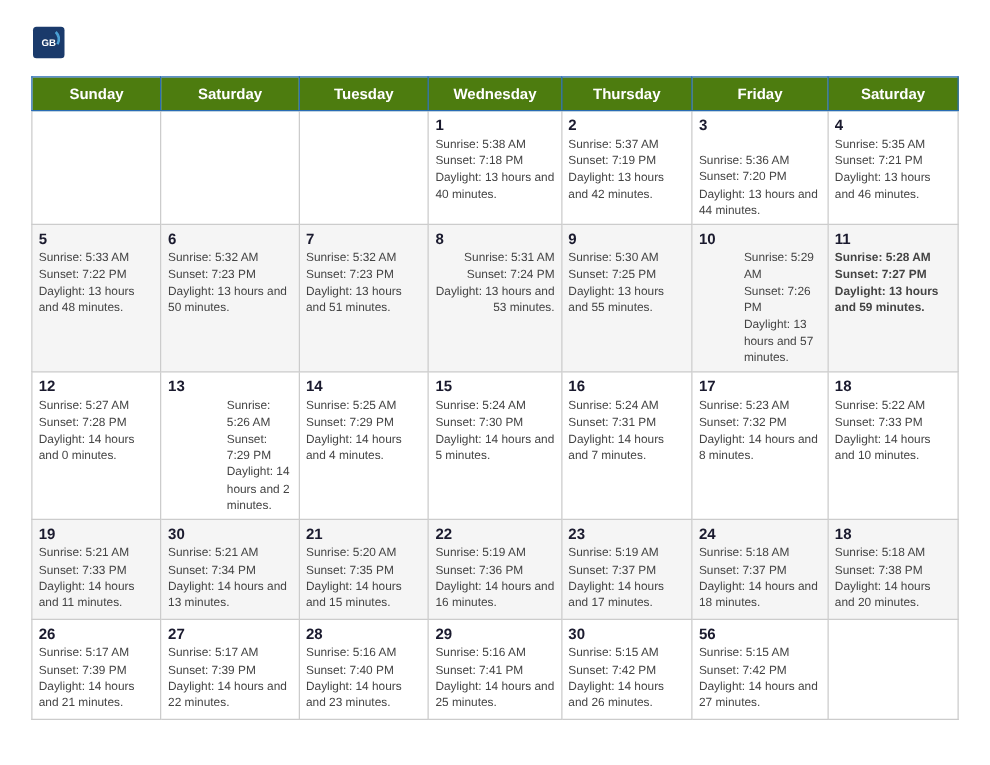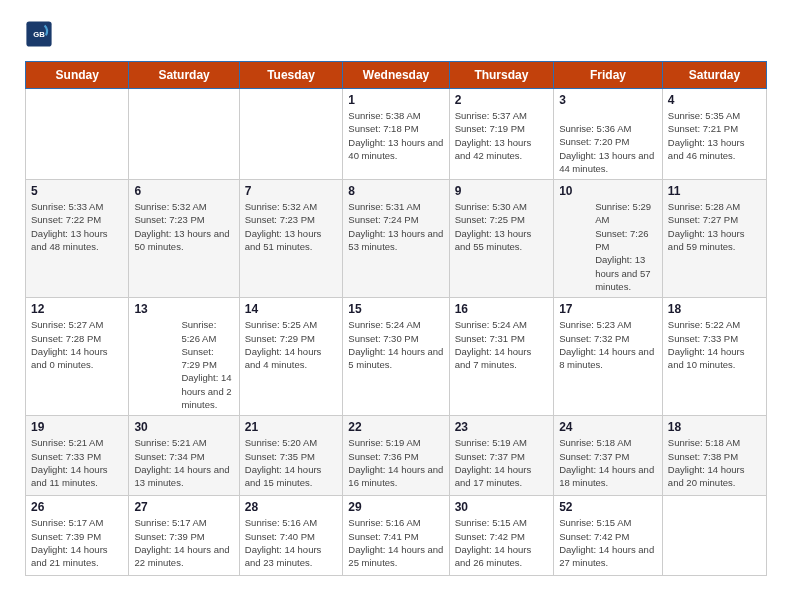--- a/index.html
+++ b/index.html
@@ -39,21 +39,21 @@
       font-size: 18px;
       color: #333;
       font-weight: normal;
     }
     .calendar {
       width: 100%;
       border-collapse: collapse;
       font-size: 10.5px;
     }
     .calendar thead tr th {
-      background-color: #c2410c;
+      background-color: #4d7c0f;
       color: #fff;
       text-align: center;
       padding: 6px 0;
       font-size: 12px;
       font-weight: bold;
       border: 1px solid #2a6db5;
     }
     .calendar tbody tr td {
       border: 1px solid #ccc;
       vertical-align: top;
@@ -167,39 +167,39 @@
 Daylight: 13 hours and 50 minutes.</div>
         </td>
         <td>
           <span class="day-number">7</span>
           <div class="day-info" style="white-space: pre-line;">Sunrise: 5:32 AM
 Sunset: 7:23 PM
 Daylight: 13 hours and 51 minutes.</div>
         </td>
         <td>
           <span class="day-number">8</span>
-          <div class="day-info" style="white-space: pre-line;">Sunrise: 5:31 AM
+          <div class="day-info" style="white-space: pre-line; text-align: right;">Sunrise: 5:31 AM
 Sunset: 7:24 PM
 Daylight: 13 hours and 53 minutes.</div>
         </td>
         <td>
           <span class="day-number">9</span>
           <div class="day-info" style="white-space: pre-line;">Sunrise: 5:30 AM
 Sunset: 7:25 PM
 Daylight: 13 hours and 55 minutes.</div>
         </td>
         <td>
           <span class="day-number">10</span>
           <div class="day-info" style="white-space: pre-line; margin-left: 36px;">Sunrise: 5:29 AM
 Sunset: 7:26 PM
 Daylight: 13 hours and 57 minutes.</div>
         </td>
         <td>
           <span class="day-number">11</span>
-          <div class="day-info" style="white-space: pre-line;">Sunrise: 5:28 AM
+          <div class="day-info" style="white-space: pre-line; font-weight: bold;">Sunrise: 5:28 AM
 Sunset: 7:27 PM
 Daylight: 13 hours and 59 minutes.</div>
         </td>
       </tr>
       <tr>
         <td>
           <span class="day-number">12</span>
           <div class="day-info" style="white-space: pre-line;">Sunrise: 5:27 AM
 Sunset: 7:28 PM
 Daylight: 14 hours and 0 minutes.</div>
@@ -310,21 +310,21 @@
 Sunset: 7:41 PM
 Daylight: 14 hours and 25 minutes.</div>
         </td>
         <td>
           <span class="day-number">30</span>
           <div class="day-info" style="white-space: pre-line;">Sunrise: 5:15 AM
 Sunset: 7:42 PM
 Daylight: 14 hours and 26 minutes.</div>
         </td>
         <td>
-          <span class="day-number">52</span>
+          <span class="day-number">56</span>
           <div class="day-info" style="white-space: pre-line;">Sunrise: 5:15 AM
 Sunset: 7:42 PM
 Daylight: 14 hours and 27 minutes.</div>
         </td>
         <td class="empty-cell"></td>
       </tr>
     </tbody>
 </table>
 
 </body></html>

